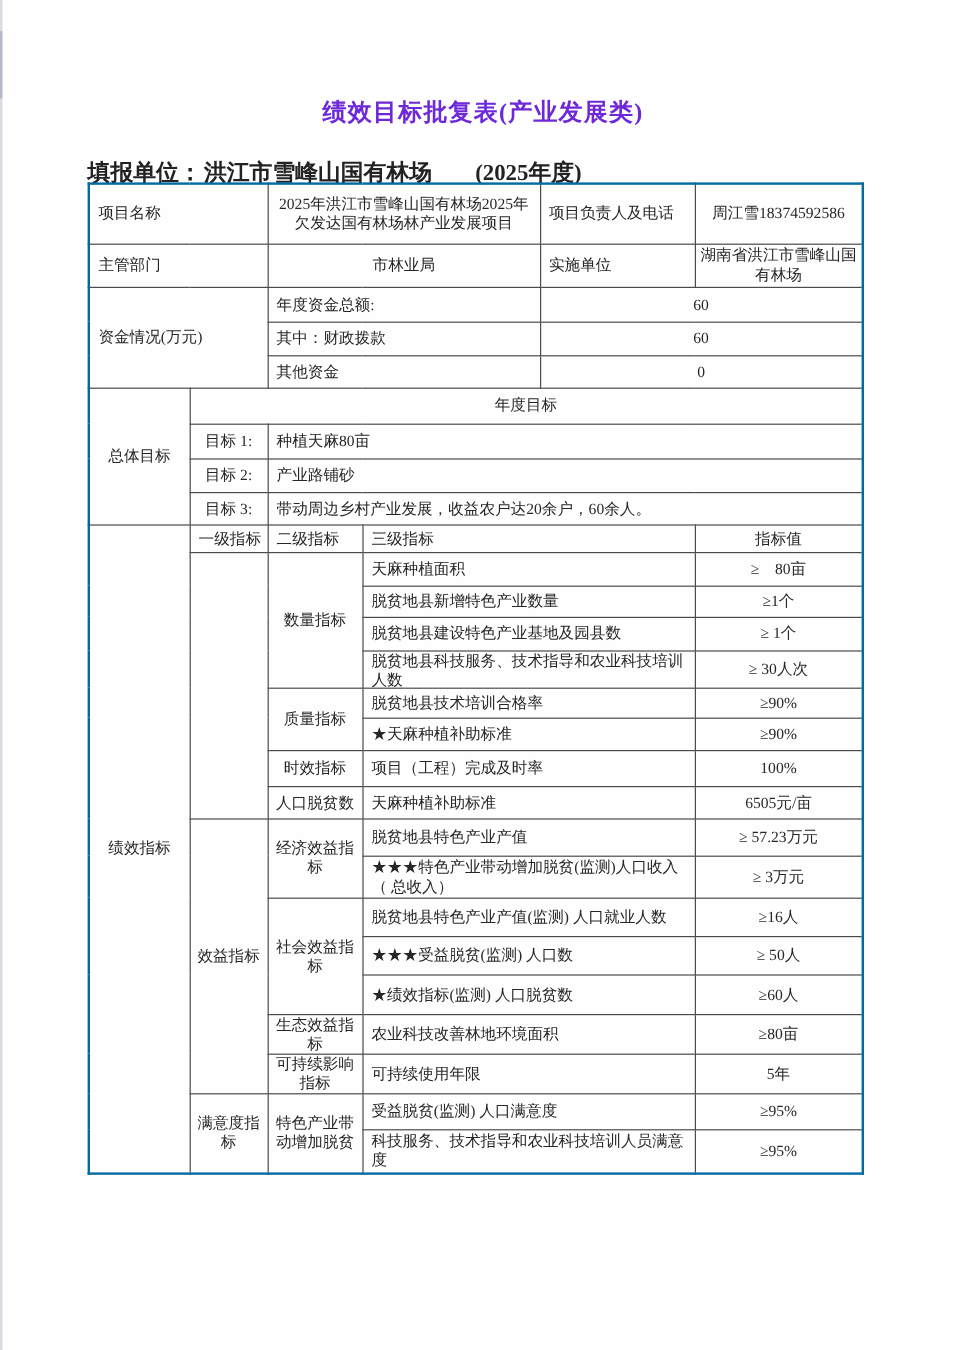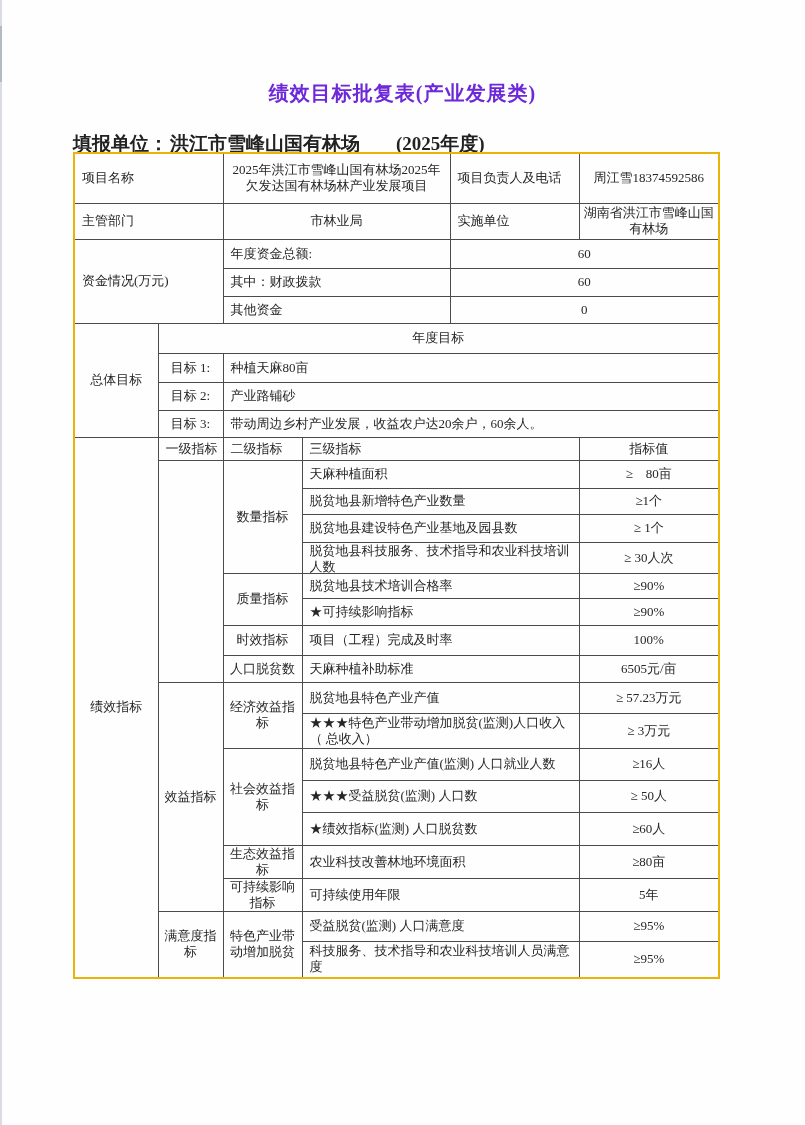--- a/index.html
+++ b/index.html
@@ -28,21 +28,21 @@
   .filler-line{
     position:absolute;top:131px;left:73px;
     font-size:19px;font-weight:600;color:#222;
     white-space:nowrap;
   }
   .filler-line .unit{margin-left:2px;}
   .filler-line .year{margin-left:36px;}
   table.doc-table{
     position:absolute;left:73px;top:152px;width:645px;
     border-collapse:collapse;table-layout:fixed;
-    border:2px solid #eab308;
+    border:2px solid #0369a1;
     font-family:Liberation Serif, serif;
   }
   td{
     border:1px solid #4b4b4b;
     font-size:13px;line-height:16px;
     padding:1px 4px;
     vertical-align:middle;
     overflow:hidden;
     word-break:break-all;
   }
@@ -150,21 +150,21 @@
             <div class="clipbox">脱贫地县科技服务、技术指导和农业科技培训人数</div>
           </td>
       <td class="ctr">≥ 30人次</td>
     </tr>
     <tr class="h25">
       <td rowspan="2" class="ctr">质量指标</td>
       <td colspan="2" class="lbl">脱贫地县技术培训合格率</td>
       <td class="ctr">≥90%</td>
     </tr>
     <tr class="h27">
-      <td colspan="2" class="lbl">★可持续影响指标</td>
+      <td colspan="2" class="lbl">★天麻种植补助标准</td>
       <td class="ctr">≥90%</td>
     </tr>
     <tr class="h30">
       <td class="ctr">时效指标</td>
       <td colspan="2" class="lbl">项目（工程）完成及时率</td>
       <td class="ctr">100%</td>
     </tr>
     <tr class="h27">
       <td class="ctr">人口脱贫数</td>
       <td colspan="2" class="lbl">天麻种植补助标准</td>

